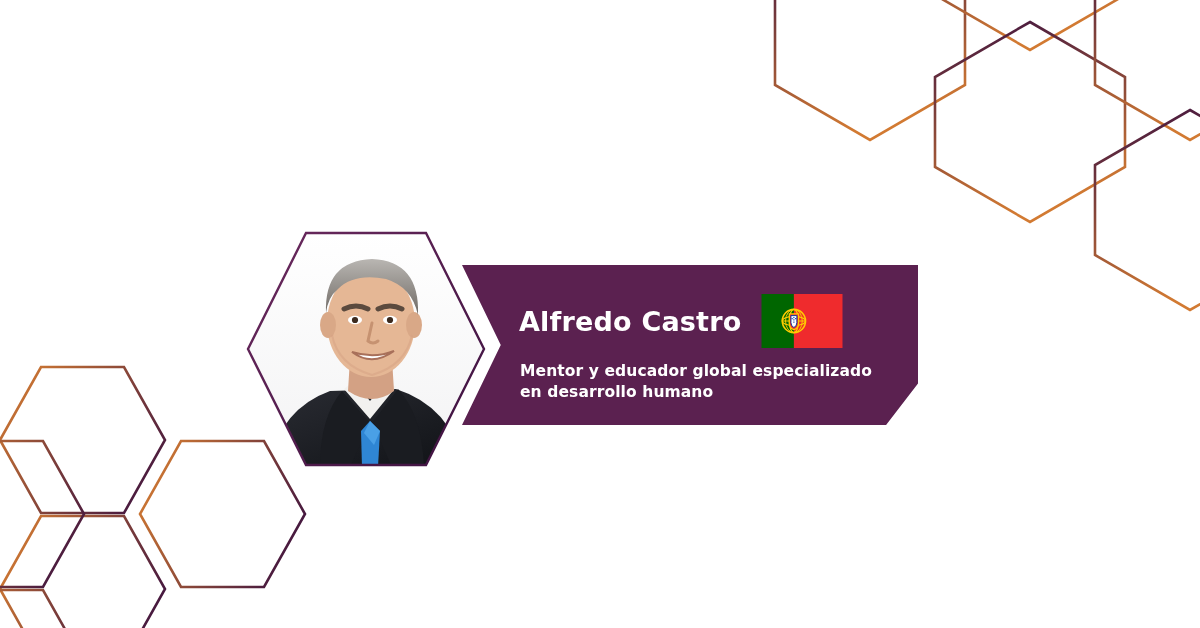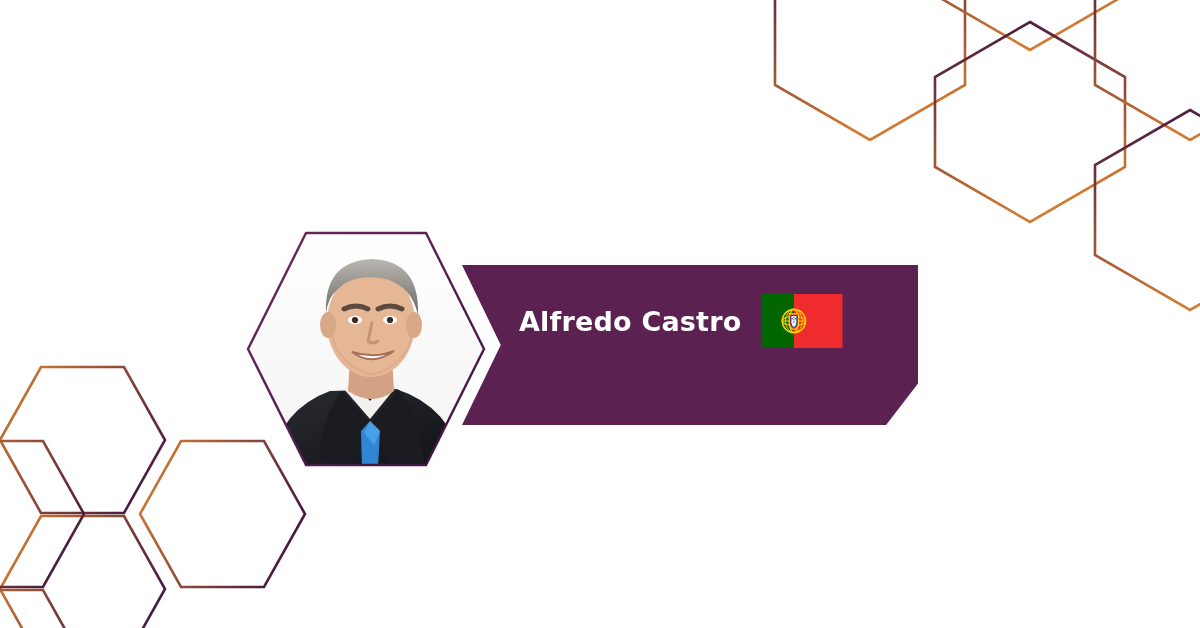--- a/index.html
+++ b/index.html
@@ -187,20 +187,22 @@
             <rect x="-4" y="-30" width="8" height="9"></rect>
             <rect x="-4" y="-13" width="8" height="9"></rect>
             <rect x="-4" y="4" width="8" height="9"></rect>
             <rect x="-17" y="-22" width="8" height="9"></rect>
             <rect x="9" y="-22" width="8" height="9"></rect>
           </g>
         </g>
       </svg>
     </div>
 
+    <div id="speaker-role">Mentor y educador global especializado
+en desarrollo humano</div>
   </div>
 
   <svg id="portrait-hex" viewBox="0 0 240 236" aria-hidden="true">
     <defs>
       <clipPath id="hexClip">
         <polygon points="60,2 180,2 238,118 180,234 60,234 2,118"></polygon>
       </clipPath>
       <linearGradient id="suitGrad" x1="0" y1="0" x2="1" y2="1">
         <stop offset="0%" stop-color="#2a2c33"></stop>
         <stop offset="100%" stop-color="#101216"></stop>

